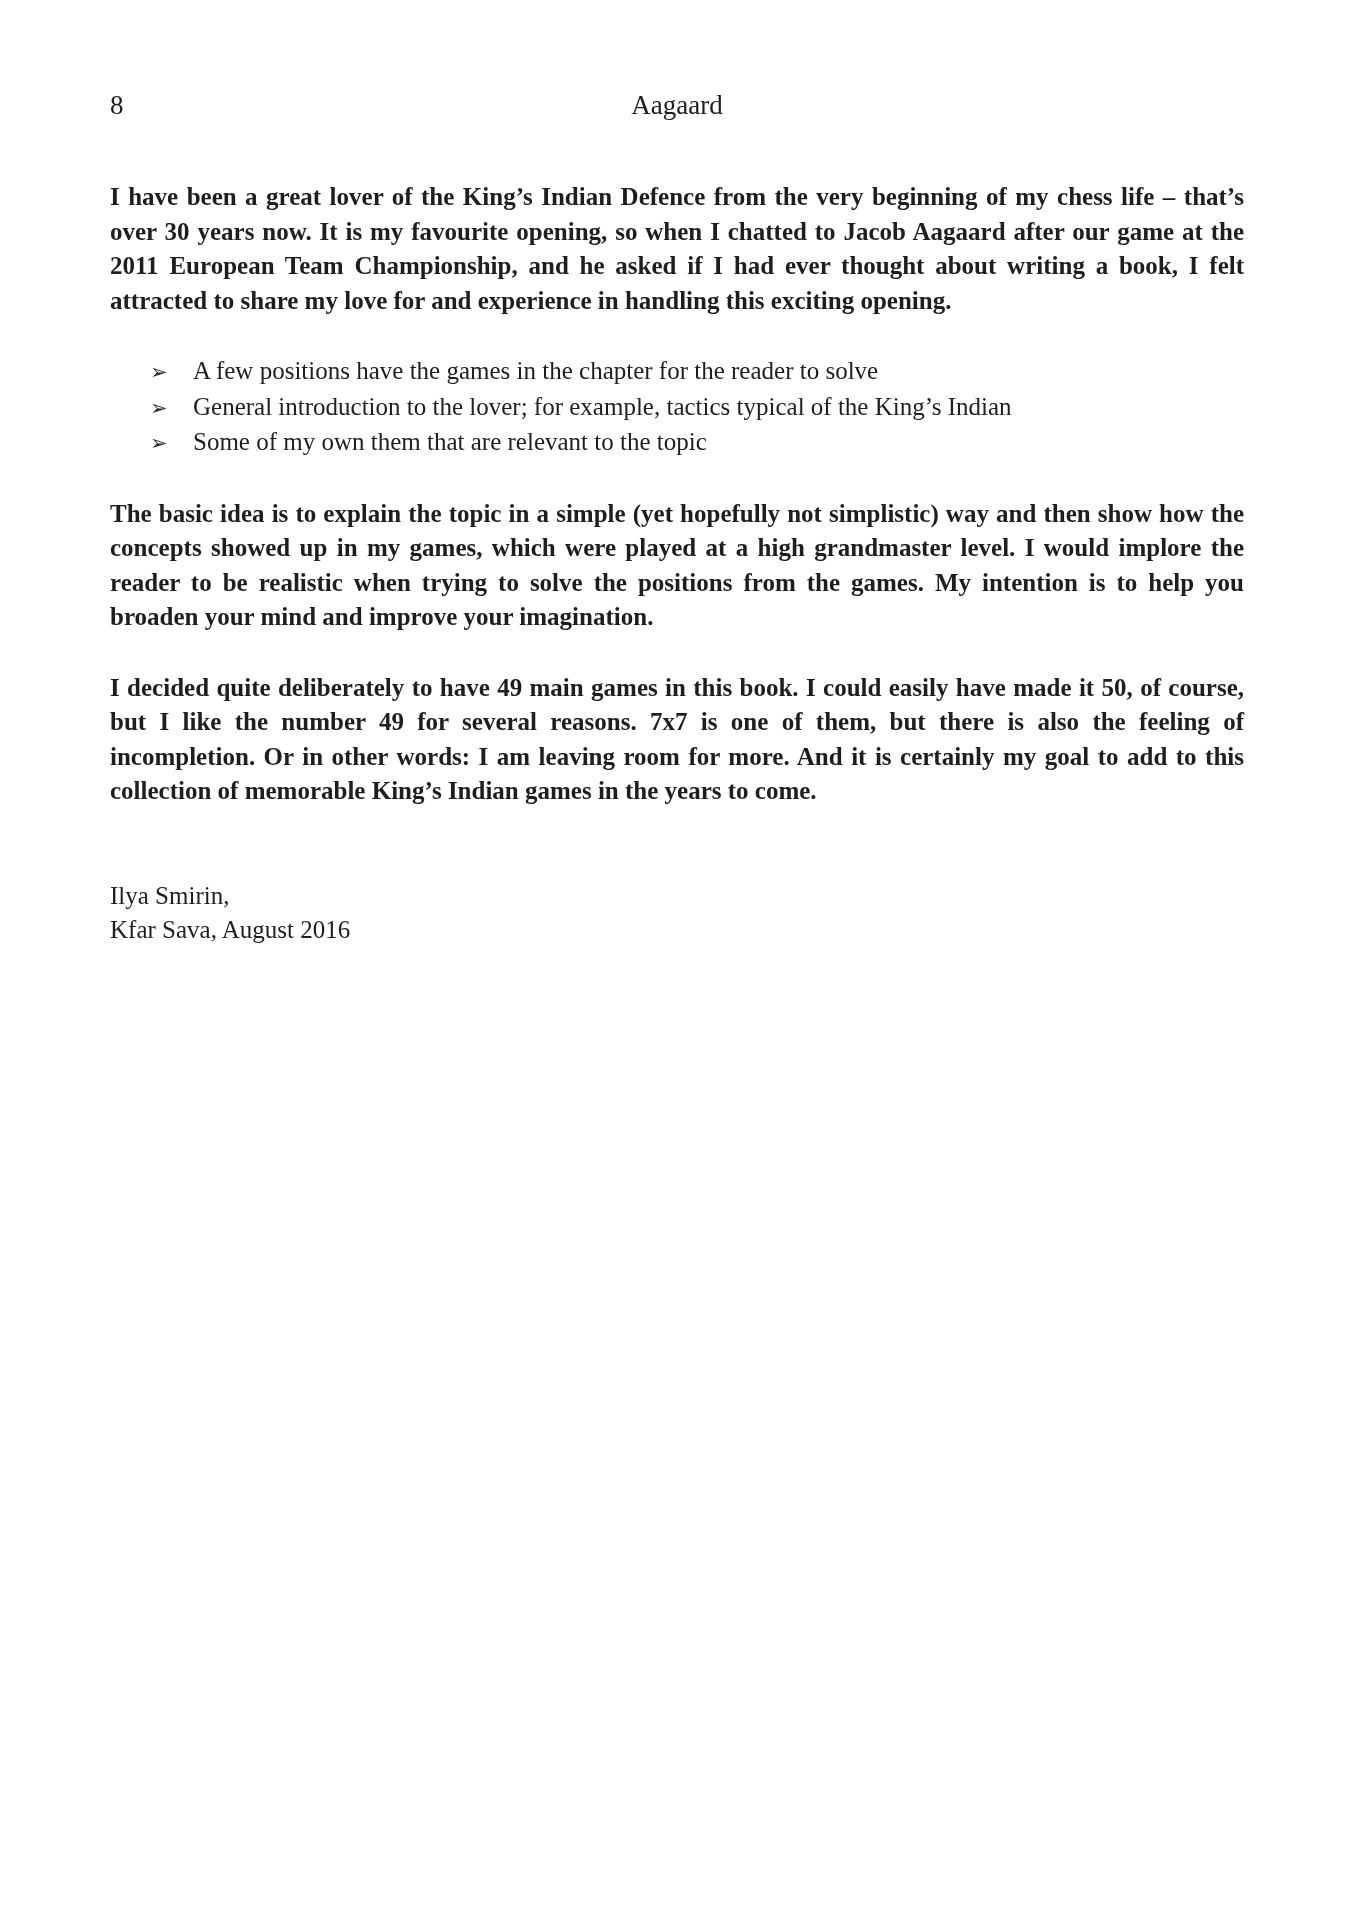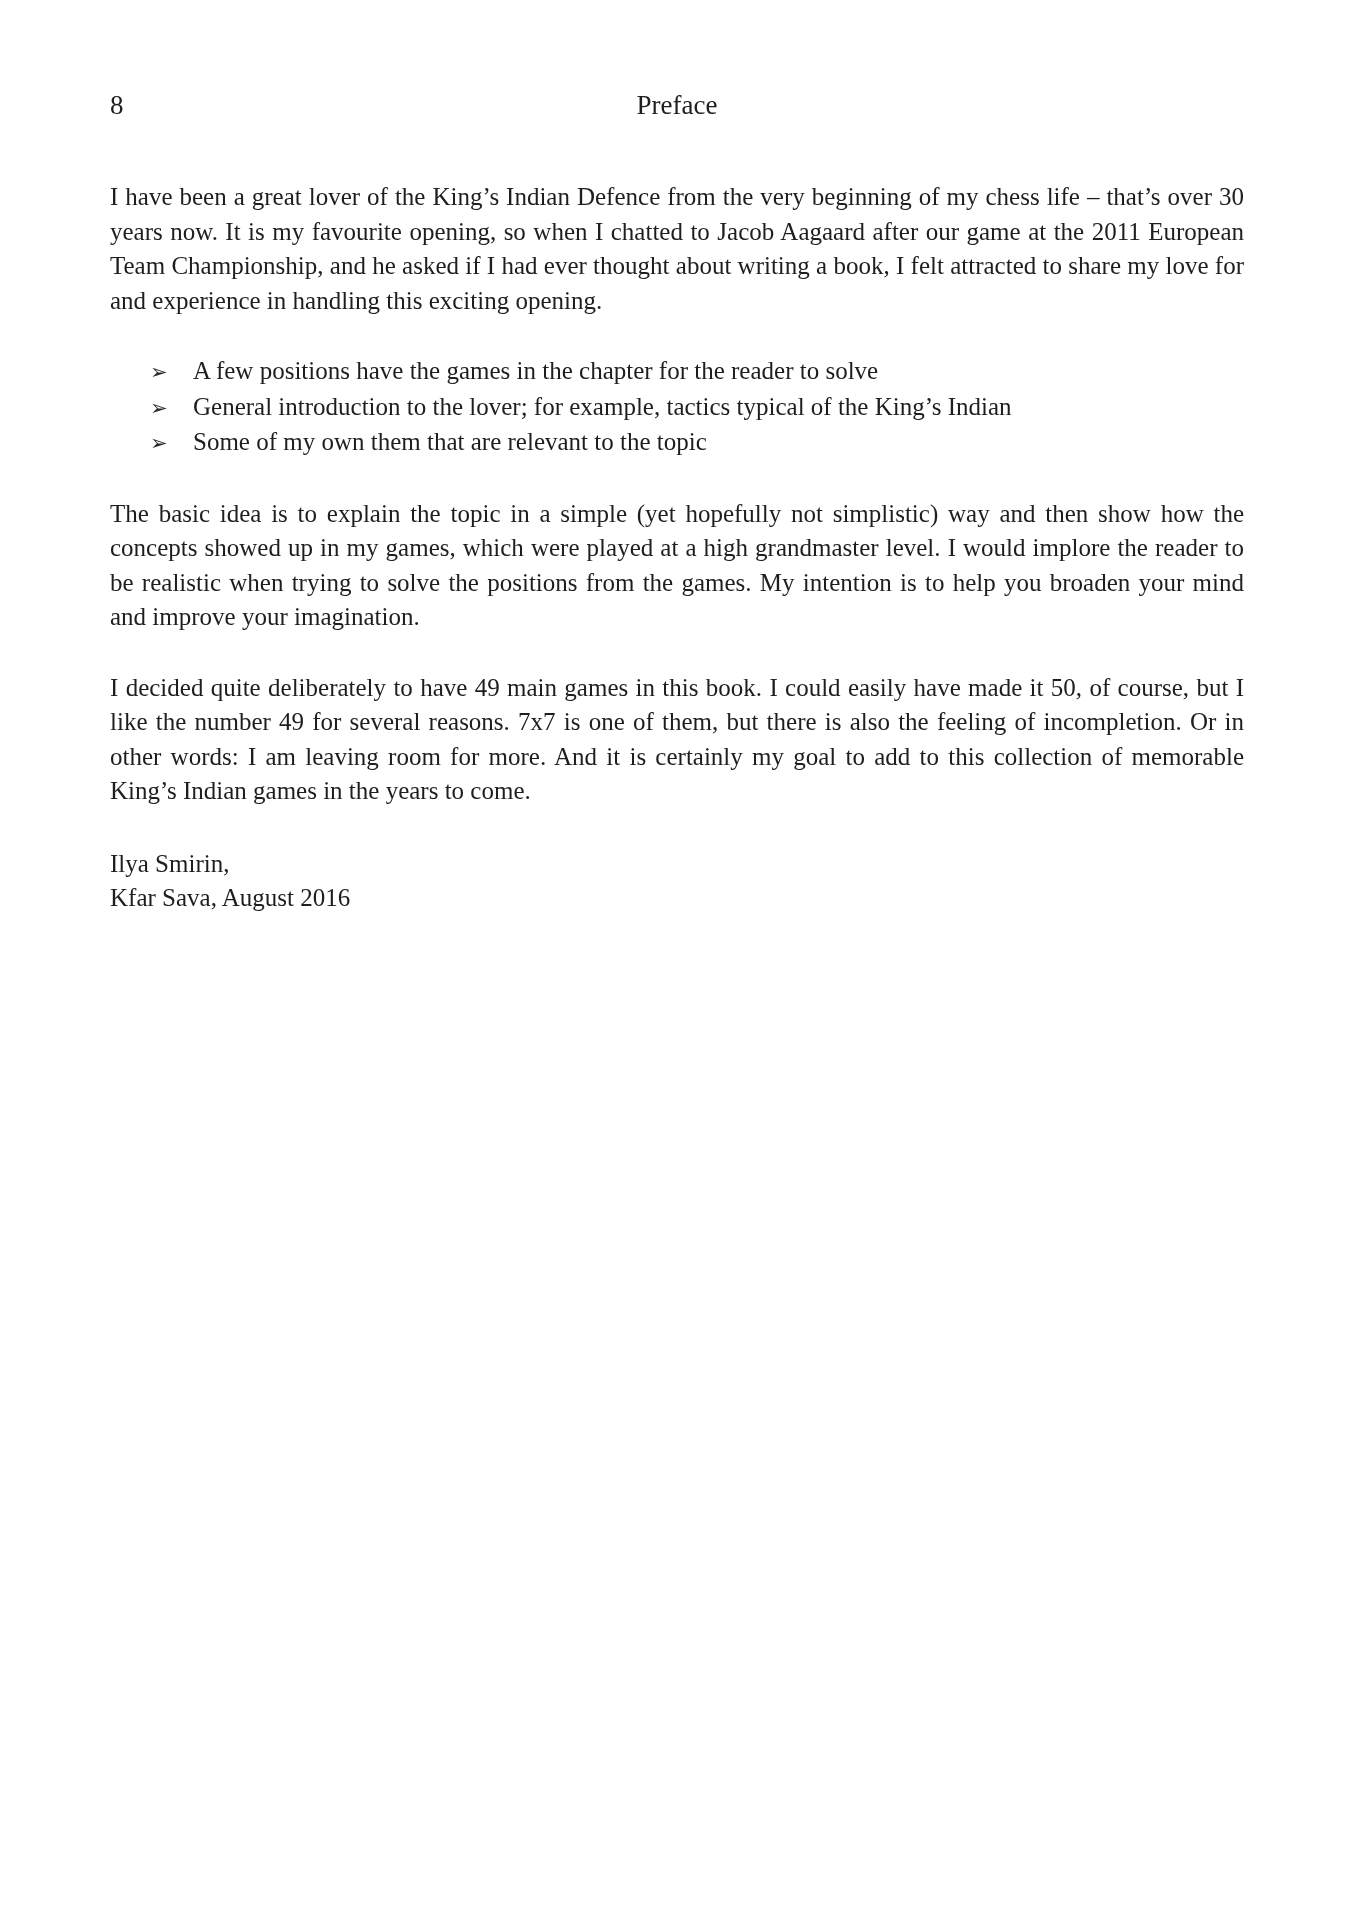--- a/index.html
+++ b/index.html
@@ -32,55 +32,56 @@
     top: 0;
   }
   .page-body {
     font-size: 25px;
     line-height: 34.5px;
   }
   .para {
     margin: 0 0 36px 0;
     text-align: justify;
     text-justify: inter-word;
+    font-weight: bold;
   }
   .bullets {
     list-style: none;
     margin: 0 0 36px 0;
     padding: 0 0 0 40px;
   }
   .bullets li {
     display: flex;
     align-items: baseline;
   }
   .bullet-marker {
     flex: none;
     width: 43px;
     font-size: 21px;
     color: #2a2a2a;
   }
   .bullet-text {
     flex: 1;
   }
   .signature {
-    margin-top: 38px;
+    margin-top: 70px;
   }
   .signature p {
     margin: 0;
     text-align: left;
   }
 </style>
 </head>
 <body>
 
 <div class="page">
 
   <header class="page-header">
     <span class="page-number">8</span>
-    <span class="page-title">Preface</span>
+    <span class="page-title">Aagaard</span>
   </header>
 
   <main class="page-body">
 
     <p class="para">I have been a great lover of the King’s Indian Defence from the very beginning of my chess life – that’s over 30 years now. It is my favourite opening, so when I chatted to Jacob Aagaard after our game at the 2011 European Team Championship, and he asked if I had ever thought about writing a book, I felt attracted to share my love for and experience in handling this exciting opening.</p>
 
 
     <ul class="bullets">
       <li>
         <span class="bullet-marker">➢</span>

